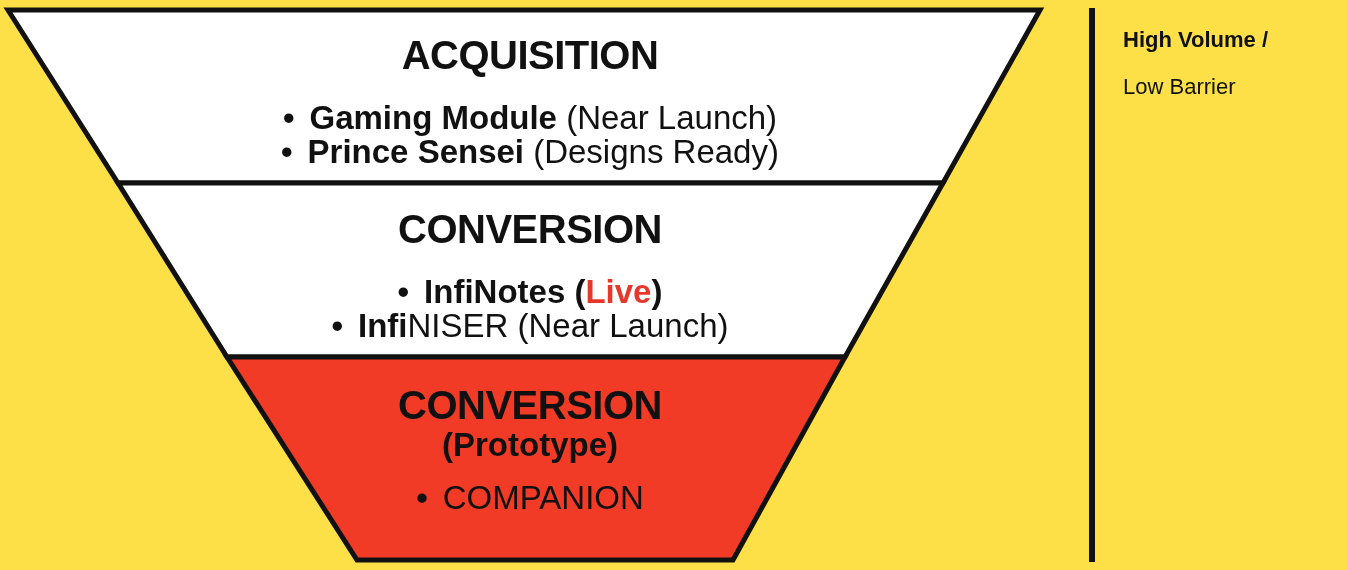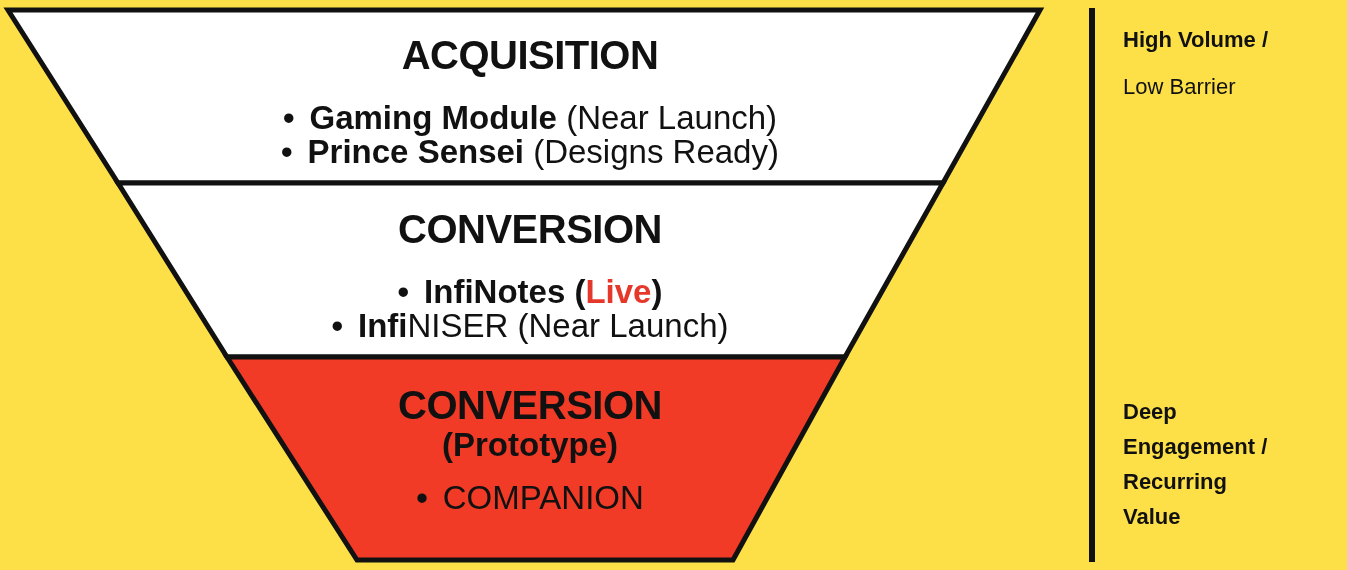--- a/index.html
+++ b/index.html
@@ -113,20 +113,14 @@
     </div>
   </div>
 
   <div class="axis-line"></div>
 
   <div class="axis-label axis-label-top">
     <div class="axis-bold">High Volume /</div>
     <div class="axis-reg">Low Barrier</div>
   </div>
 
-  <div class="axis-label axis-label-bottom">
-    <div class="axis-bold">Deep</div>
-    <div class="axis-bold">Engagement /</div>
-    <div class="axis-bold">Recurring</div>
-    <div class="axis-bold">Value</div>
-  </div>
 
 </div>
 
 </body></html>

